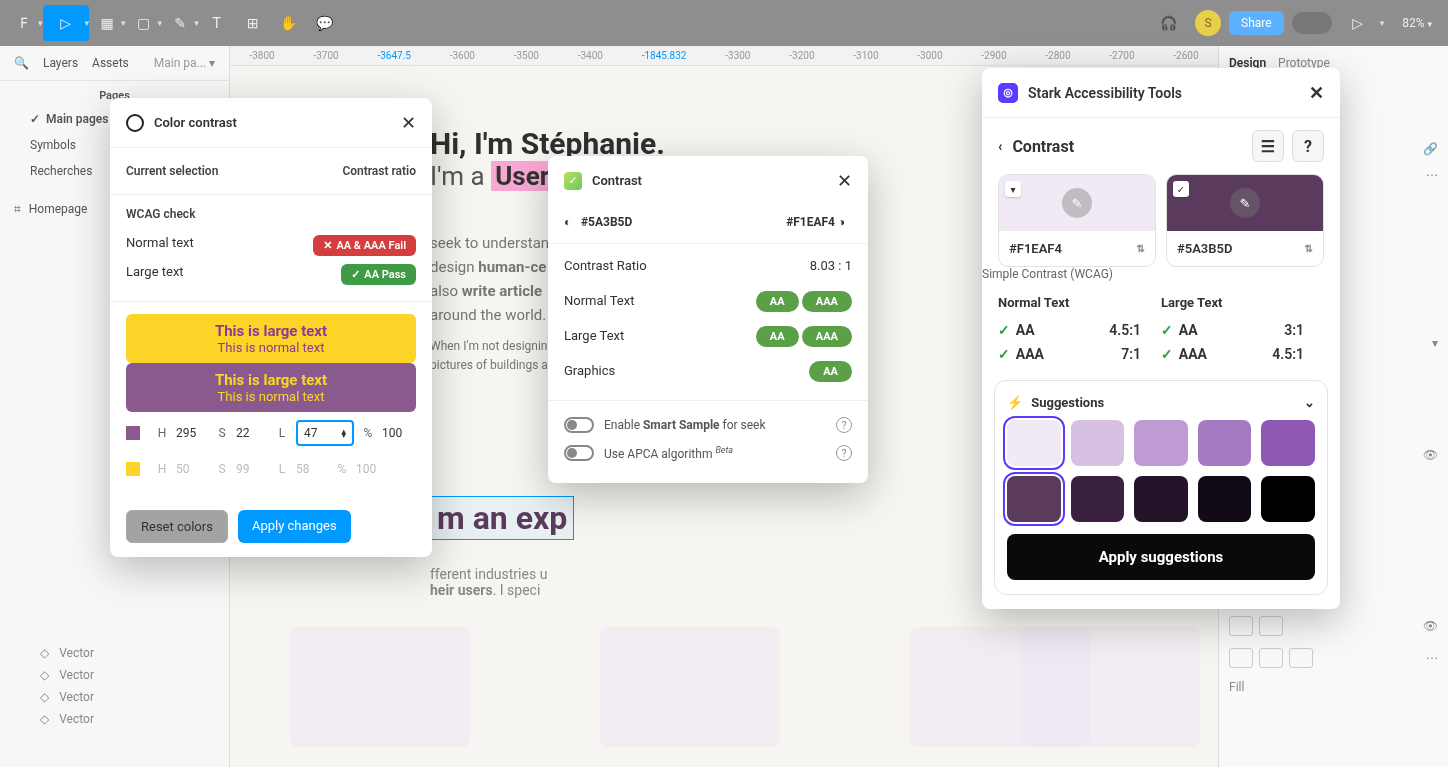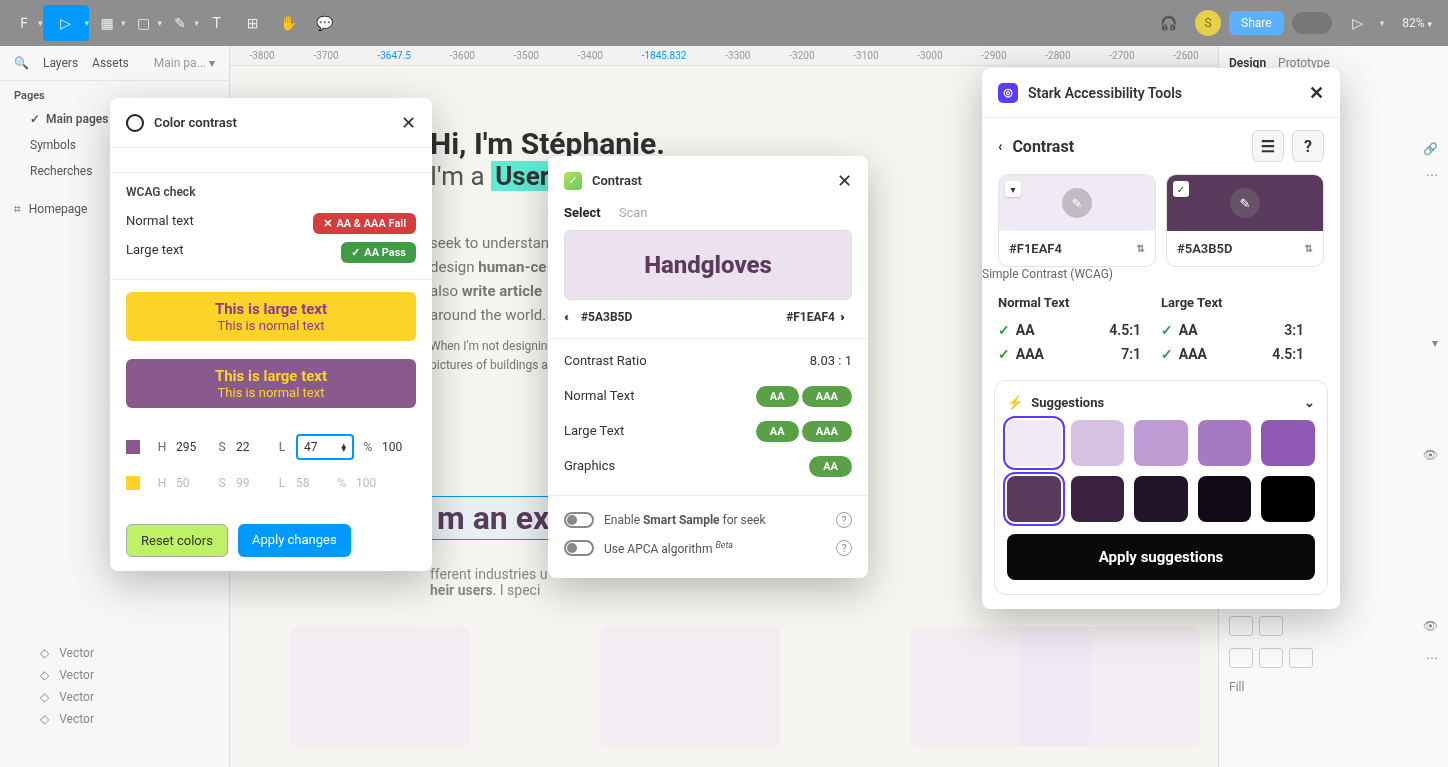--- a/index.html
+++ b/index.html
@@ -14,38 +14,38 @@
 .avatar-s { width: 26px; height: 26px; background: #e8cf4a; border-radius: 50%; display: flex; align-items: center; justify-content: center; font-size: 12px; color: #7a6a1a; }
 .share-btn { background: #5bb1ff; color: #fff; padding: 5px 12px; border-radius: 6px; font-size: 12px; }
 .dev-toggle { width: 40px; height: 22px; background: #777; border-radius: 11px; position: relative; }
 .zoom { font-size: 12px; color: #efefef; padding: 0 10px; }
 
 
 .left-panel { position: absolute; left: 0; top: 46px; width: 230px; height: 721px; background: #f7f7f7; border-right: 1px solid #ddd; font-size: 12px; color: #555; }
 .lp-tabs { display: flex; gap: 14px; padding: 10px 14px; border-bottom: 1px solid #e4e4e4; }
 .lp-tabs span:first-child { color: #999; }
 .lp-pagesel { margin-left: auto; color: #888; }
-.lp-section { padding: 8px 14px 4px; color: #555; font-weight: 600; font-size: 11px; }
+.lp-section { padding: 8px 14px 4px; color: #555; font-weight: 600; font-size: 11px; text-align: center; }
 .lp-item { padding: 6px 14px 6px 30px; font-size: 12px; }
 .lp-item.sel { font-weight: 600; }
 .lp-home { display: flex; align-items: center; gap: 8px; padding: 6px 14px; }
 .lp-vector { padding: 4px 14px 4px 40px; display: flex; gap: 10px; align-items: center; color: #888; }
 
 
 .ruler { position: absolute; left: 230px; top: 46px; right: 230px; height: 20px; background: #f2f2f2; display: flex; font-size: 10px; color: #999; justify-content: space-around; align-items: center; border-bottom: 1px solid #e0e0e0; }
 .ruler .hl { color: #0099ff; }
 
 
 .canvas { position: absolute; left: 230px; top: 66px; right: 0; bottom: 0; background: #f6f5f1; }
 .hero-text { position: absolute; left: 200px; top: 60px; width: 500px; color: #3c3c3c; }
 .hero-text h1 { font-size: 30px; font-weight: 700; color: #2f2f2f; }
 .hero-text .sub { font-size: 26px; color: #555; }
 .hero-text .sub b { color: #333; }
 .hero-text p { margin-top: 40px; font-size: 15px; color: #777; line-height: 1.6; }
-.user-hl { background: #5eead4; padding: 0 4px; }
+.user-hl { background: #f9a8d4; padding: 0 4px; }
 .expert { position: absolute; left: 200px; top: 430px; font-size: 32px; font-weight: 700; color: #5a3b5d; border: 1px solid #0099ff; padding: 2px 6px; background: rgba(0,153,255,.05); }
 .artwork { position: absolute; bottom: 20px; width: 180px; height: 120px; background: #ede6f4; border-radius: 8px; opacity: .5; }
 
 
 .right-panel { position: absolute; right: 0; top: 46px; width: 230px; height: 721px; background: #f9f9f9; border-left: 1px solid #ddd; font-size: 12px; color: #888; padding: 10px; }
 .rp-tabs { display: flex; gap: 12px; font-size: 12px; margin-bottom: 8px; }
 .rp-row { display: flex; justify-content: space-between; padding: 6px 0; align-items: center; }
 .rp-icons { display: flex; gap: 6px; }
 .rp-iconbox { width: 24px; height: 20px; border: 1px solid #ccc; border-radius: 3px; }
 .rp-mixed { color: #888; }
@@ -59,33 +59,33 @@
 .p1-sec { padding: 12px 16px; border-bottom: 1px solid #eee; }
 .p1-row { display: flex; justify-content: space-between; align-items: flex-start; padding: 4px 0; }
 .p1-label { font-size: 12px; font-weight: 600; color: #444; }
 .ratio { font-size: 40px; font-weight: 800; line-height: 1; }
 .swatch { width: 14px; height: 14px; display: inline-block; margin-right: 8px; vertical-align: middle; }
 .sw-purple { background: #8a5a8f; }
 .sw-yellow { background: #fbd427; }
 .badge { padding: 4px 10px; border-radius: 6px; font-size: 11px; font-weight: 600; color: #fff; display: inline-flex; align-items: center; gap: 4px; }
 .badge-fail { background: #d43e3e; }
 .badge-pass { background: #3f9b46; }
-.preview { border-radius: 6px; text-align: center; padding: 8px 0; margin-bottom: 18px; }
+.preview { border-radius: 6px; text-align: center; padding: 8px 0; margin-bottom: 0; }
 .pv-yellow { background: #fbd427; color: #8a3c8e; }
 .pv-purple { background: #8a5a8f; color: #fbd427; }
 .pv-large { font-weight: 700; font-size: 15px; }
 .pv-normal { font-size: 13px; }
 .hsl-row { display: flex; align-items: center; gap: 6px; padding: 8px 0; font-size: 12px; }
 .hsl-row .lab { width: 16px; text-align: center; color: #666; }
 .hsl-row .val { width: 32px; }
 .hsl-input { width: 58px; border: 2px solid #0099ff; border-radius: 4px; padding: 4px 6px; display: flex; justify-content: space-between; align-items: center; }
 .hsl-muted .val, .hsl-muted .lab { color: #bbb; }
 .p1-foot { display: flex; gap: 10px; padding: 14px 16px; }
 .btn { padding: 8px 14px; border-radius: 6px; font-size: 13px; cursor: pointer; }
-.btn-outline { border: 1px solid #aaa; background: #bef264; }
+.btn-outline { border: 1px solid #aaa; background: #a3a3a3; }
 .btn-primary { background: #0099ff; color: #fff; border: none; }
 
 
 .p2 { left: 548px; top: 156px; width: 320px; }
 .p2-head { display: flex; align-items: center; padding: 14px 16px; gap: 10px; }
 .p2-logo { width: 18px; height: 18px; background: linear-gradient(135deg,#b7e05b,#6ec85e); border-radius: 4px; display: flex; align-items: center; justify-content: center; color: #fff; font-size: 11px; }
 .p2-tabs { display: flex; gap: 18px; padding: 0 16px 10px; font-size: 13px; }
 .p2-tabs .sel { font-weight: 700; color: #222; }
 .p2-tabs .off { color: #aaa; }
 .handgloves { margin: 0 16px; background: #ece2ef; border-radius: 6px; border: 1px solid #ddd; text-align: center; padding: 20px 0; font-size: 24px; font-weight: 800; color: #5a3b5d; }
@@ -306,20 +306,24 @@
     </div>
 </div>
 
 <div class="panel p1">
   <div class="p1-head">
     <span style="width:18px;height:18px;border:2px solid #222;border-radius:50%"></span>
     <span class="title">Color contrast</span>
     <span class="close-x">✕</span>
   </div>
   <div class="p1-sec">
+    <div class="p1-row">
+      <span class="p1-label">Current selection</span>
+      <span class="p1-label">Contrast ratio</span>
+    </div>
   </div>
   <div class="p1-sec">
     <div class="p1-label" style="padding-bottom:10px">WCAG check</div>
     <div class="p1-row">
       <span>Normal text</span>
       <span class="badge badge-fail">✕ <span>AA &amp; AAA Fail</span></span>
     </div>
     <div class="p1-row">
       <span>Large text</span>
       <span class="badge badge-pass">✓ <span>AA Pass</span></span>
@@ -365,25 +369,20 @@
     <div class="btn btn-primary">Apply changes</div>
   </div>
 </div>
 
 <div class="panel p2">
   <div class="p2-head">
     <span class="p2-logo">✓</span>
     <span style="font-weight:600">Contrast</span>
     <span class="close-x">✕</span>
   </div>
-  <div class="p2-tabs">
-    <span class="sel">Select</span>
-    <span class="off">Scan</span>
-  </div>
-  <div class="handgloves">Handgloves</div>
   <div class="p2-colors">
     <span><span class="p2-eyedrop">◐</span> <span>#5A3B5D</span></span>
     <span><span>#F1EAF4</span> <span class="p2-eyedrop">◑</span></span>
   </div>
   <div class="p2-body">
     <div class="p2-row">
         <span>Contrast Ratio</span>
         <span>8.03 : 1</span>
       </div>
     <div class="p2-row">

